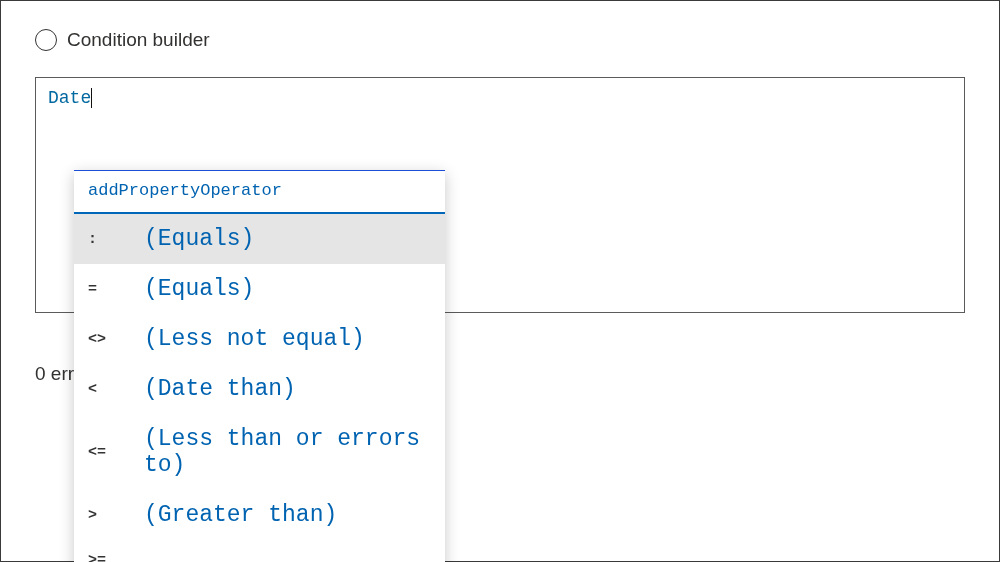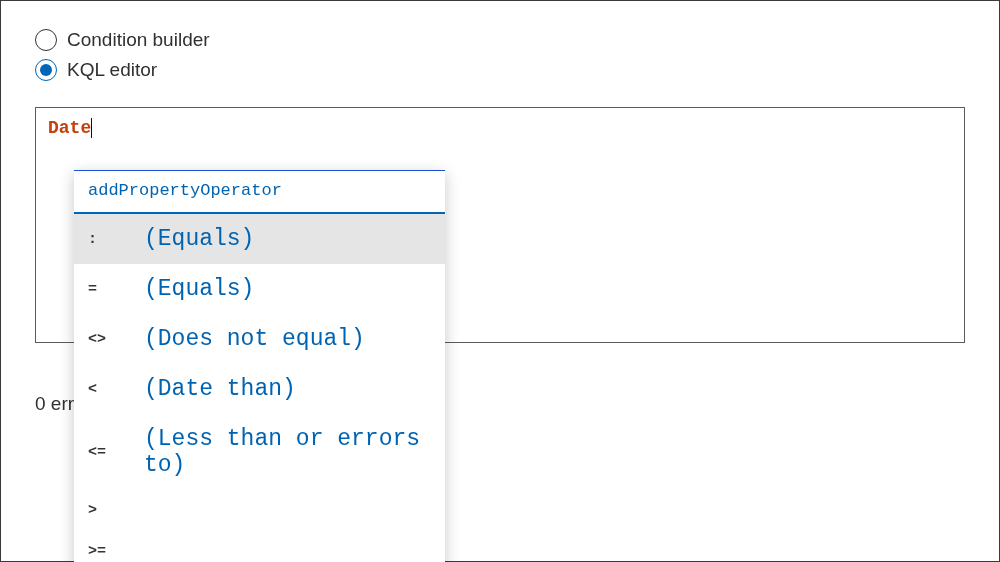--- a/index.html
+++ b/index.html
@@ -59,22 +59,22 @@
   .editor-box {
     border: 1px solid #5b5b5b;
     width: 100%;
     height: 236px;
     padding: 10px 12px;
     position: relative;
   }
   .editor-text {
     font-family: "Consolas", "Courier New", monospace;
     font-size: 18px;
-    font-weight: 700;
-    color: #c2410c;
+    font-weight: 400;
+    color: #0369a1;
     display: inline-block;
     position: relative;
   }
   .caret {
     display: inline-block;
     width: 1px;
     height: 20px;
     background: #111;
     vertical-align: middle;
     margin-left: 0px;
@@ -128,26 +128,20 @@
 </head>
 <body>
 
 <div class="outer-frame">
 
   <div class="radio-group">
     <div class="radio-option">
       <span class="radio-circle"></span>
       <span class="radio-label">Condition builder</span>
     </div>
-    <div class="radio-option">
-      <span class="radio-circle selected">
-        <span class="radio-dot"></span>
-      </span>
-      <span class="radio-label">KQL editor</span>
-    </div>
   </div>
 
   <div class="editor-box">
     <span class="editor-text">Date</span><span class="caret"></span>
   </div>
 
   <div class="status-text">0 errors</div>
 
   <div class="autocomplete">
     <div class="autocomplete-header">addPropertyOperator</div>
@@ -155,31 +149,32 @@
     <div class="autocomplete-item highlighted">
       <span class="ac-op">:</span>
       <span class="ac-desc">(Equals)</span>
     </div>
     <div class="autocomplete-item">
       <span class="ac-op">=</span>
       <span class="ac-desc">(Equals)</span>
     </div>
     <div class="autocomplete-item">
       <span class="ac-op">&lt;&gt;</span>
-      <span class="ac-desc">(Does not equal)</span>
+      <span class="ac-desc">(Less not equal)</span>
     </div>
     <div class="autocomplete-item">
       <span class="ac-op">&lt;</span>
       <span class="ac-desc">(Date than)</span>
     </div>
     <div class="autocomplete-item">
       <span class="ac-op">&lt;=</span>
       <span class="ac-desc">(Less than or errors to)</span>
     </div>
     <div class="autocomplete-item">
       <span class="ac-op">&gt;</span>
+      <span class="ac-desc">(Greater than)</span>
     </div>
     <div class="autocomplete-item">
       <span class="ac-op">&gt;=</span>
     </div>
   </div>
 
 </div>
 
 </body></html>

